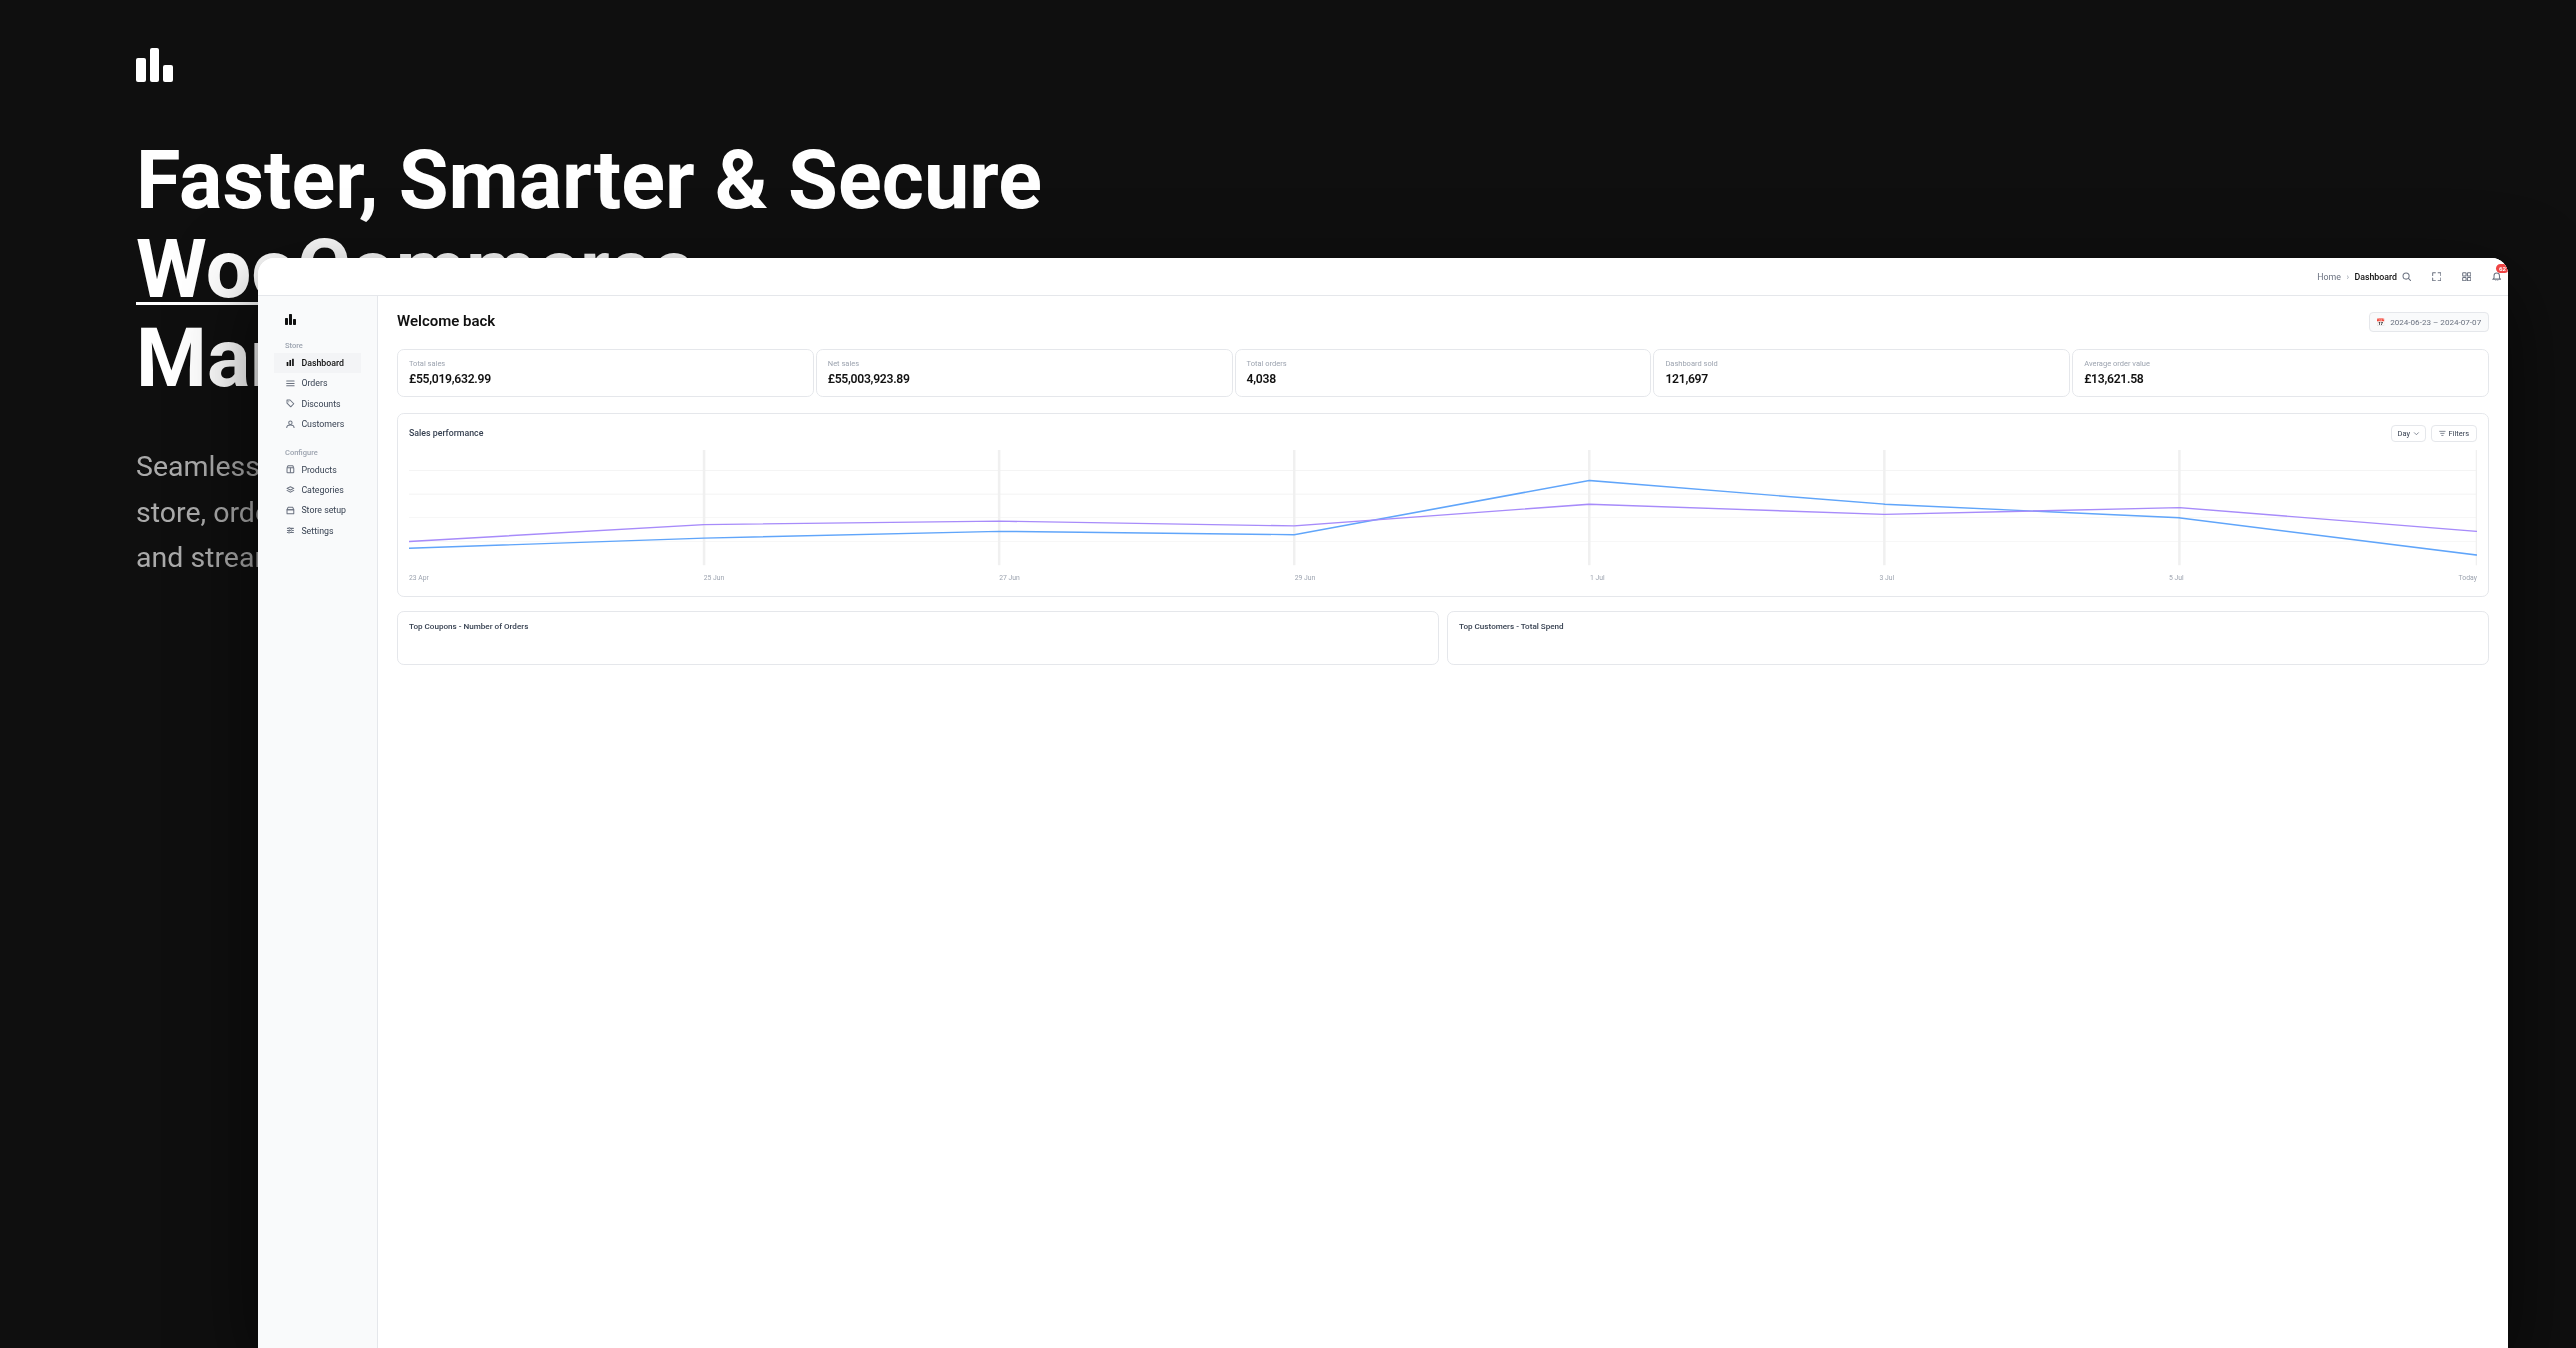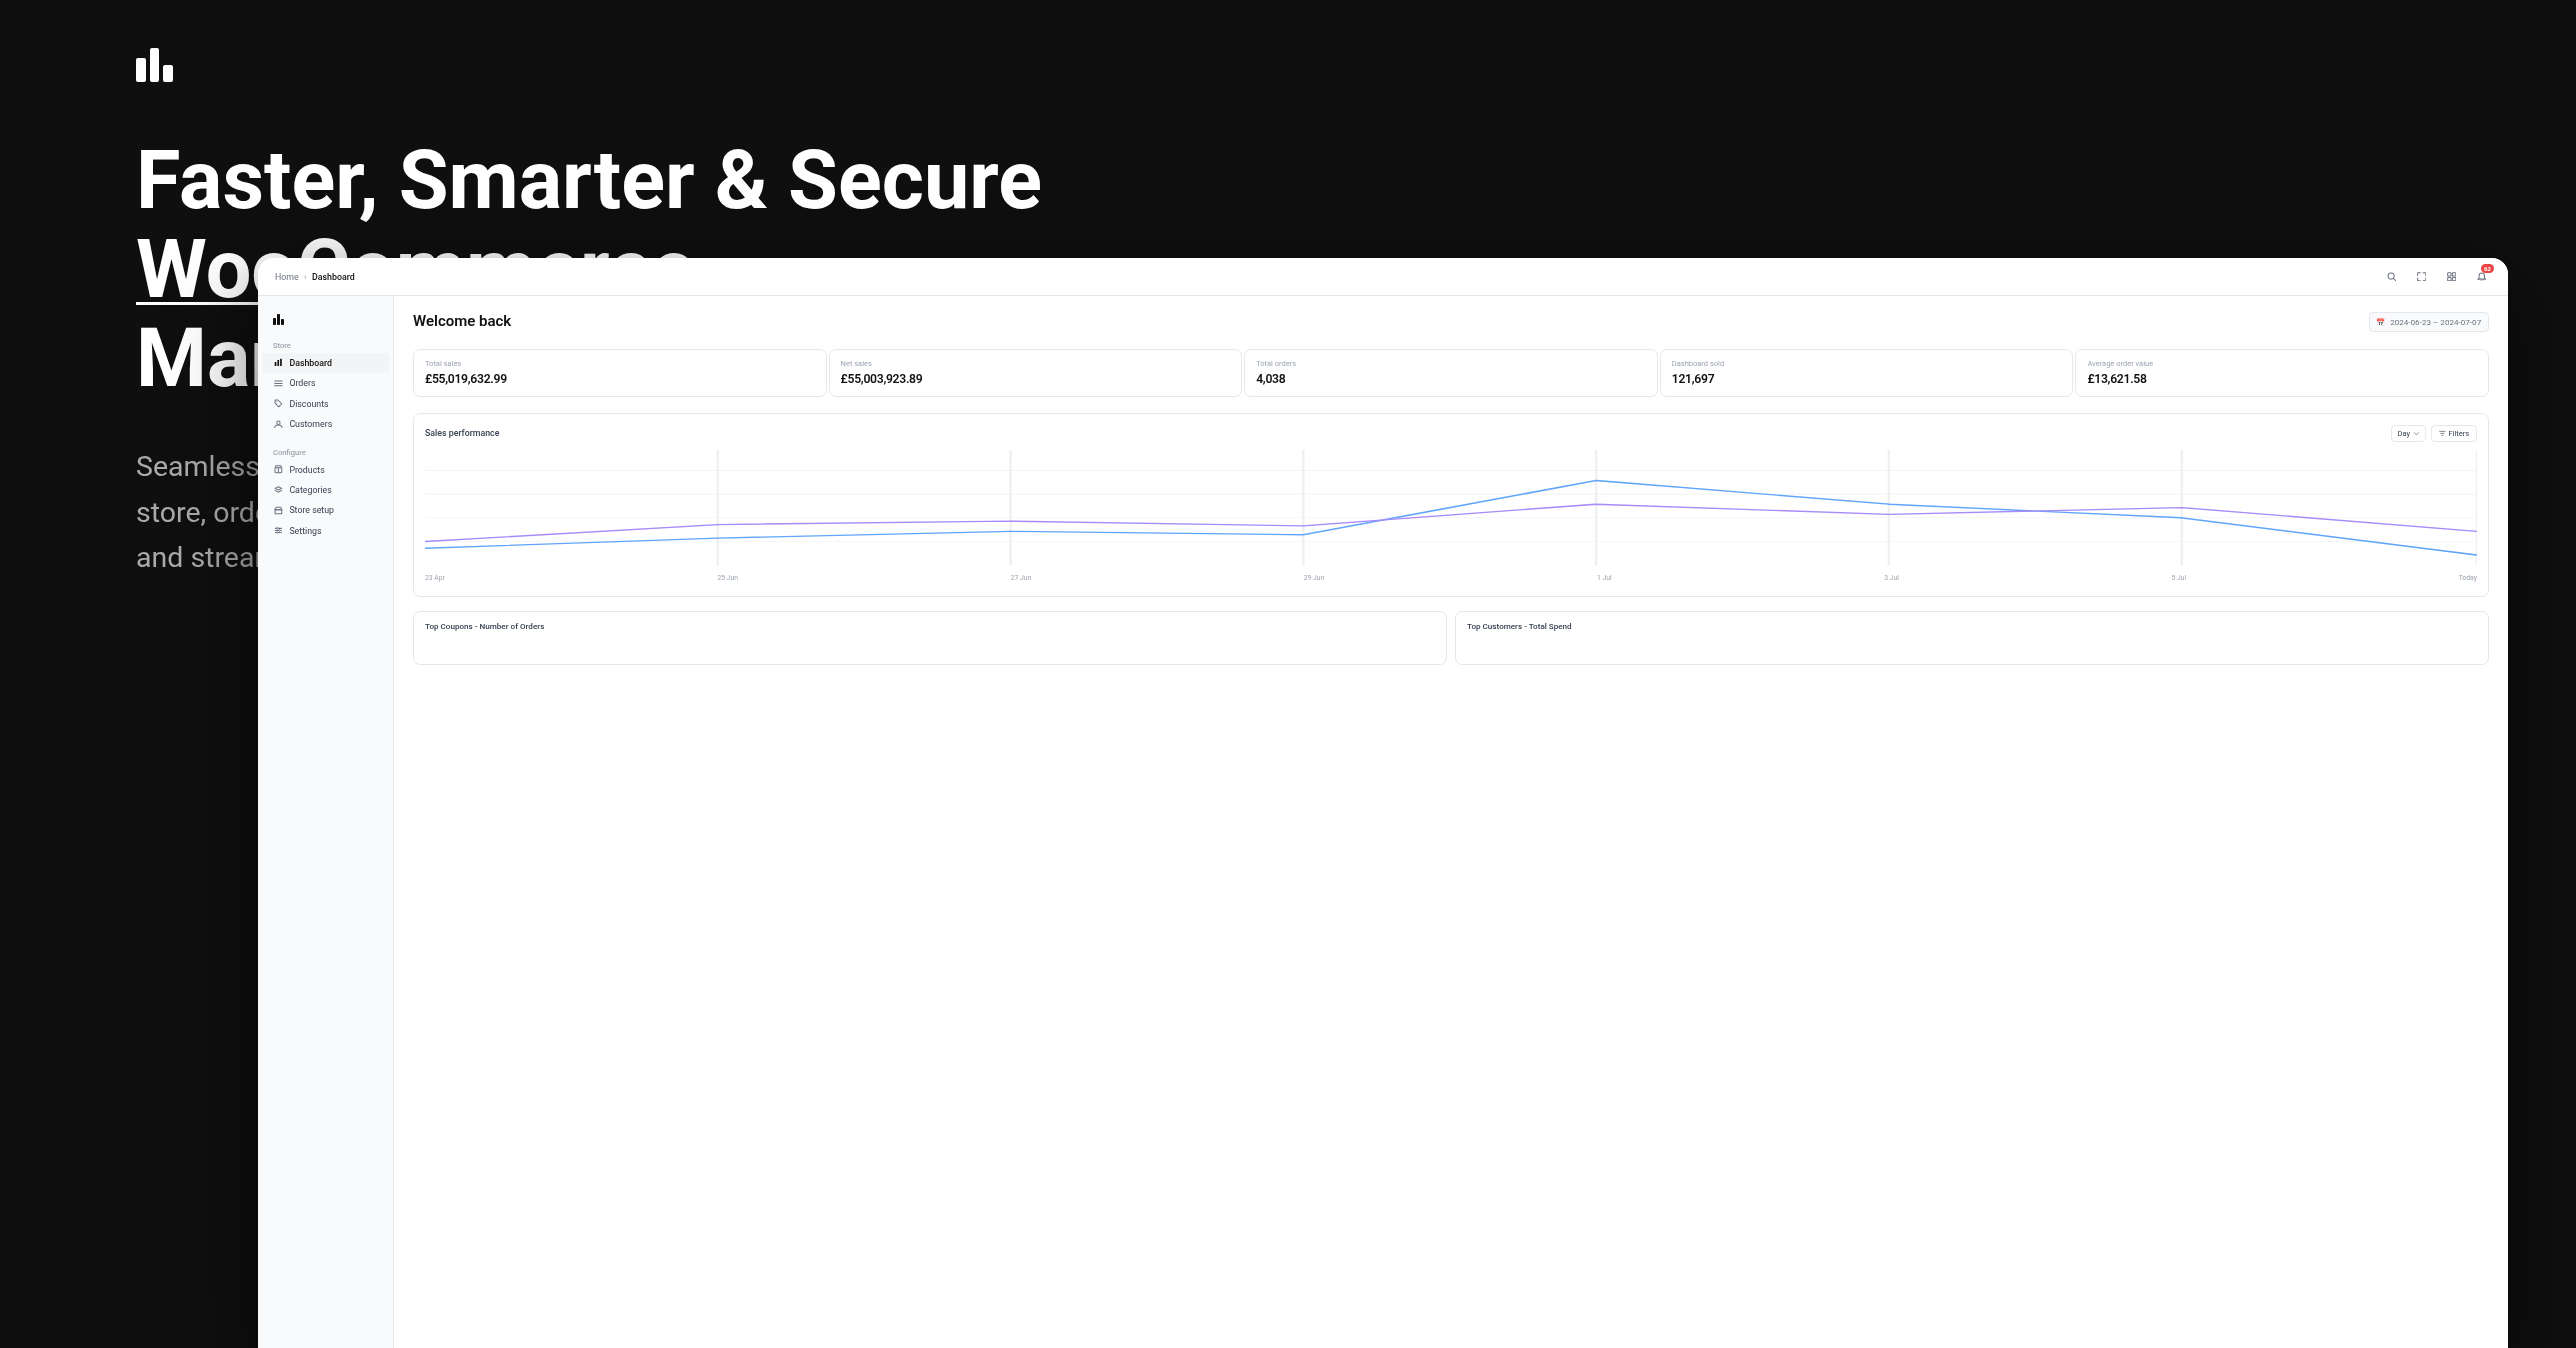--- a/index.html
+++ b/index.html
@@ -83,22 +83,22 @@
       overflow: hidden;
       box-shadow: 0 27px 81px rgba(0,0,0,0.6);
       display: flex;
       flex-direction: column;
     }
 
     
     .top-bar {
       display: flex;
       align-items: center;
-      justify-content: space-between;
-      padding: 11px 17px;
+      justify-content: flex-end;
+      padding: 11px 2px;
       background: #fff;
       border-bottom: 0.7px solid #e5e7eb;
       height: 38px;
       flex-shrink: 0;
     }
 
     .breadcrumb {
       display: flex;
       align-items: center;
       gap: 5.4px;
@@ -153,24 +153,24 @@
 
     
     .main-layout {
       display: flex;
       flex: 1;
       overflow: hidden;
     }
 
     
     .sidebar {
-      width: 136px;
+      width: 120px;
       background: #f9fafb;
       border-right: 0.7px solid #e5e7eb;
-      padding: 11px 4px;
+      padding: 11px 16px;
       flex-shrink: 0;
       display: flex;
       flex-direction: column;
     }
 
     .sidebar-logo {
       padding: 5.4px 11px 11px;
       display: flex;
       align-items: center;
       gap: 4.1px;

